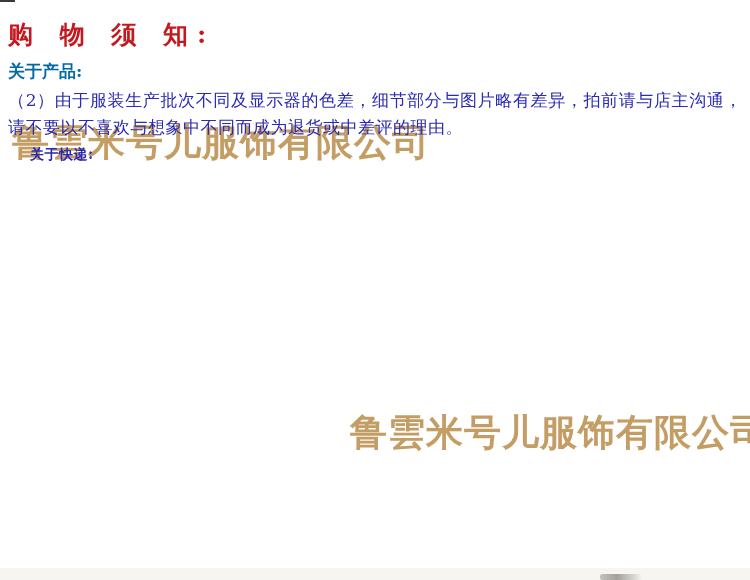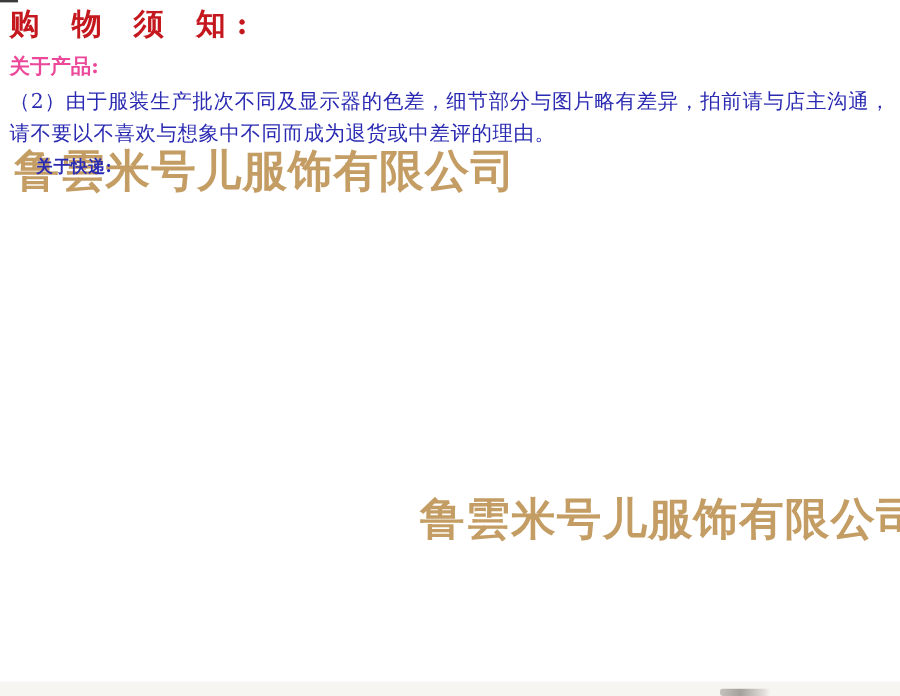--- a/index.html
+++ b/index.html
@@ -34,33 +34,33 @@
     letter-spacing: 1px;
     white-space: nowrap;
     font-family: Liberation Mono, monospace;
     user-select: none;
   }
   .watermark-1 { left: 12px;  top: 118px; }
   .watermark-2 { left: 350px; top: 408px; }
   .content {
     position: relative;
     z-index: 1;
-    padding: 4px 8px 0 8px;
+    padding: 19px 8px 0 8px;
   }
   .page-title {
     color: #c4181e;
     font-size: 25px;
     line-height: 32px;
     font-weight: bold;
     letter-spacing: 9px;
     margin: 0 0 8px 0;
     font-family: "DejaVu Serif", serif;
   }
   .section-header-red {
-    color: #ec4899;
+    color: #0369a1;
     font-size: 17px;
     line-height: 24px;
     font-weight: bold;
     margin: 0 0 4px 0;
     font-family: "DejaVu Serif", serif;
   }
   .body-paragraph {
     color: #2a2ab2;
     font-size: 17px;
     line-height: 27px;

